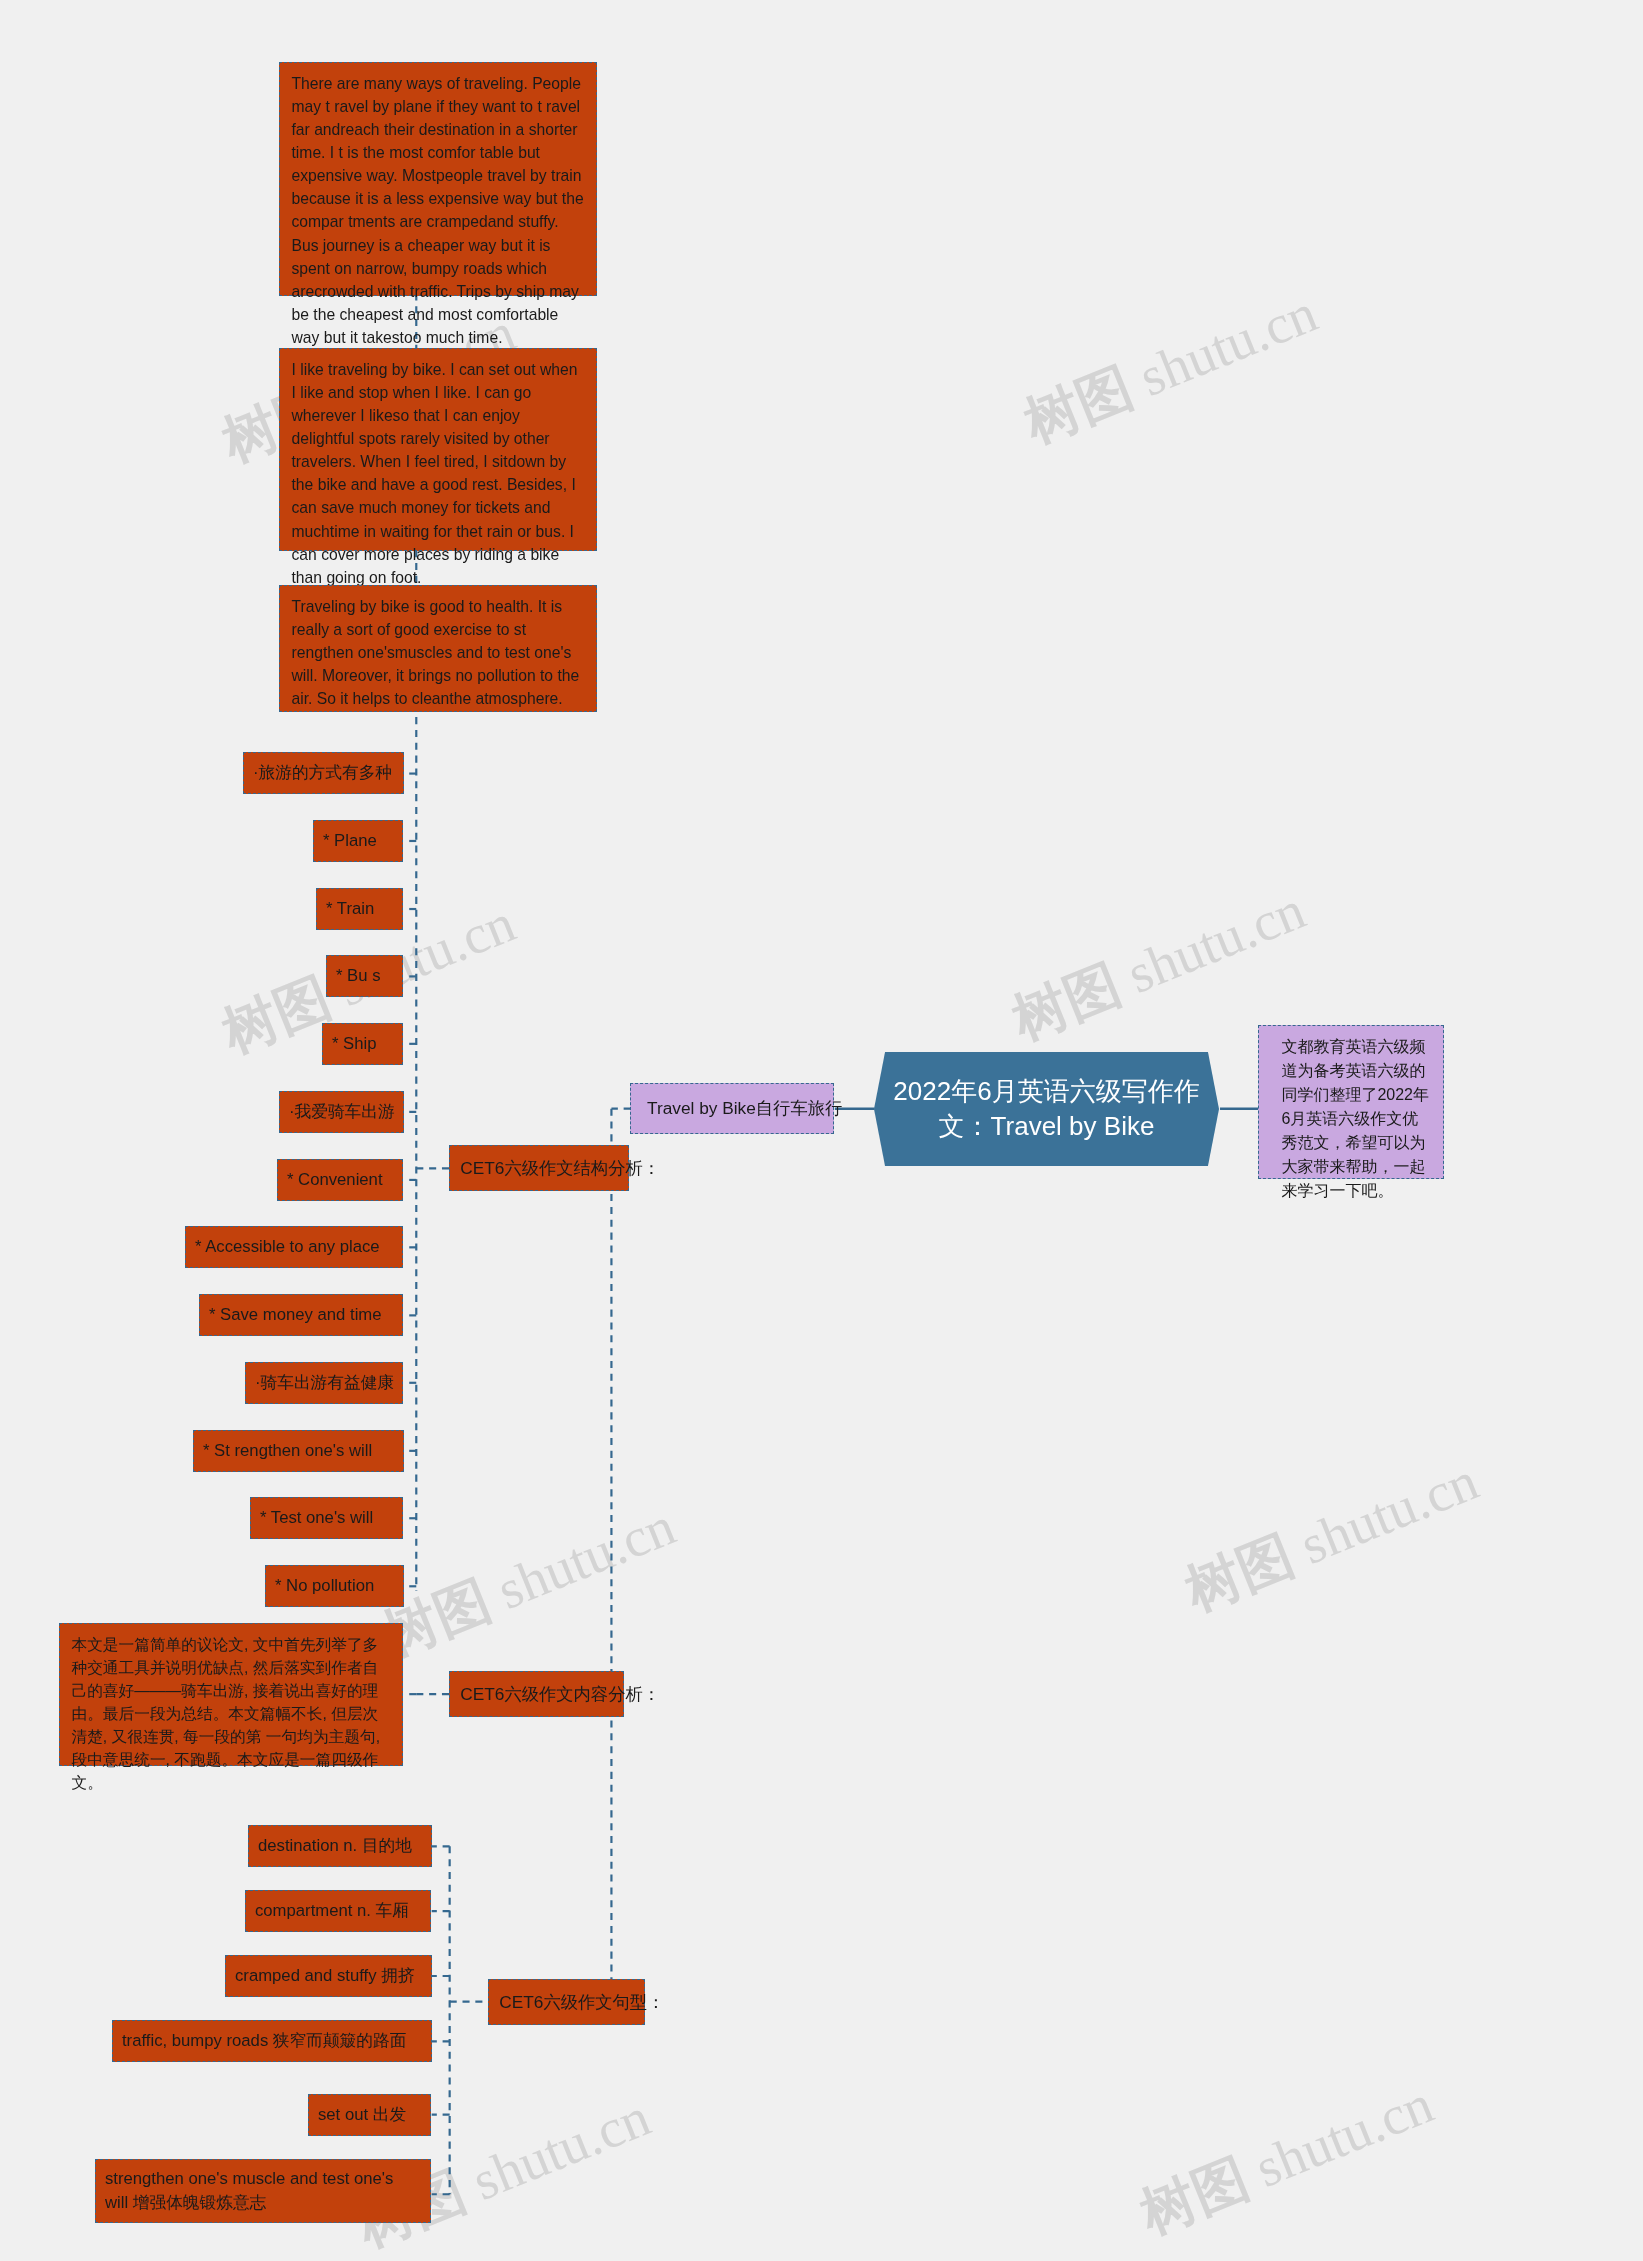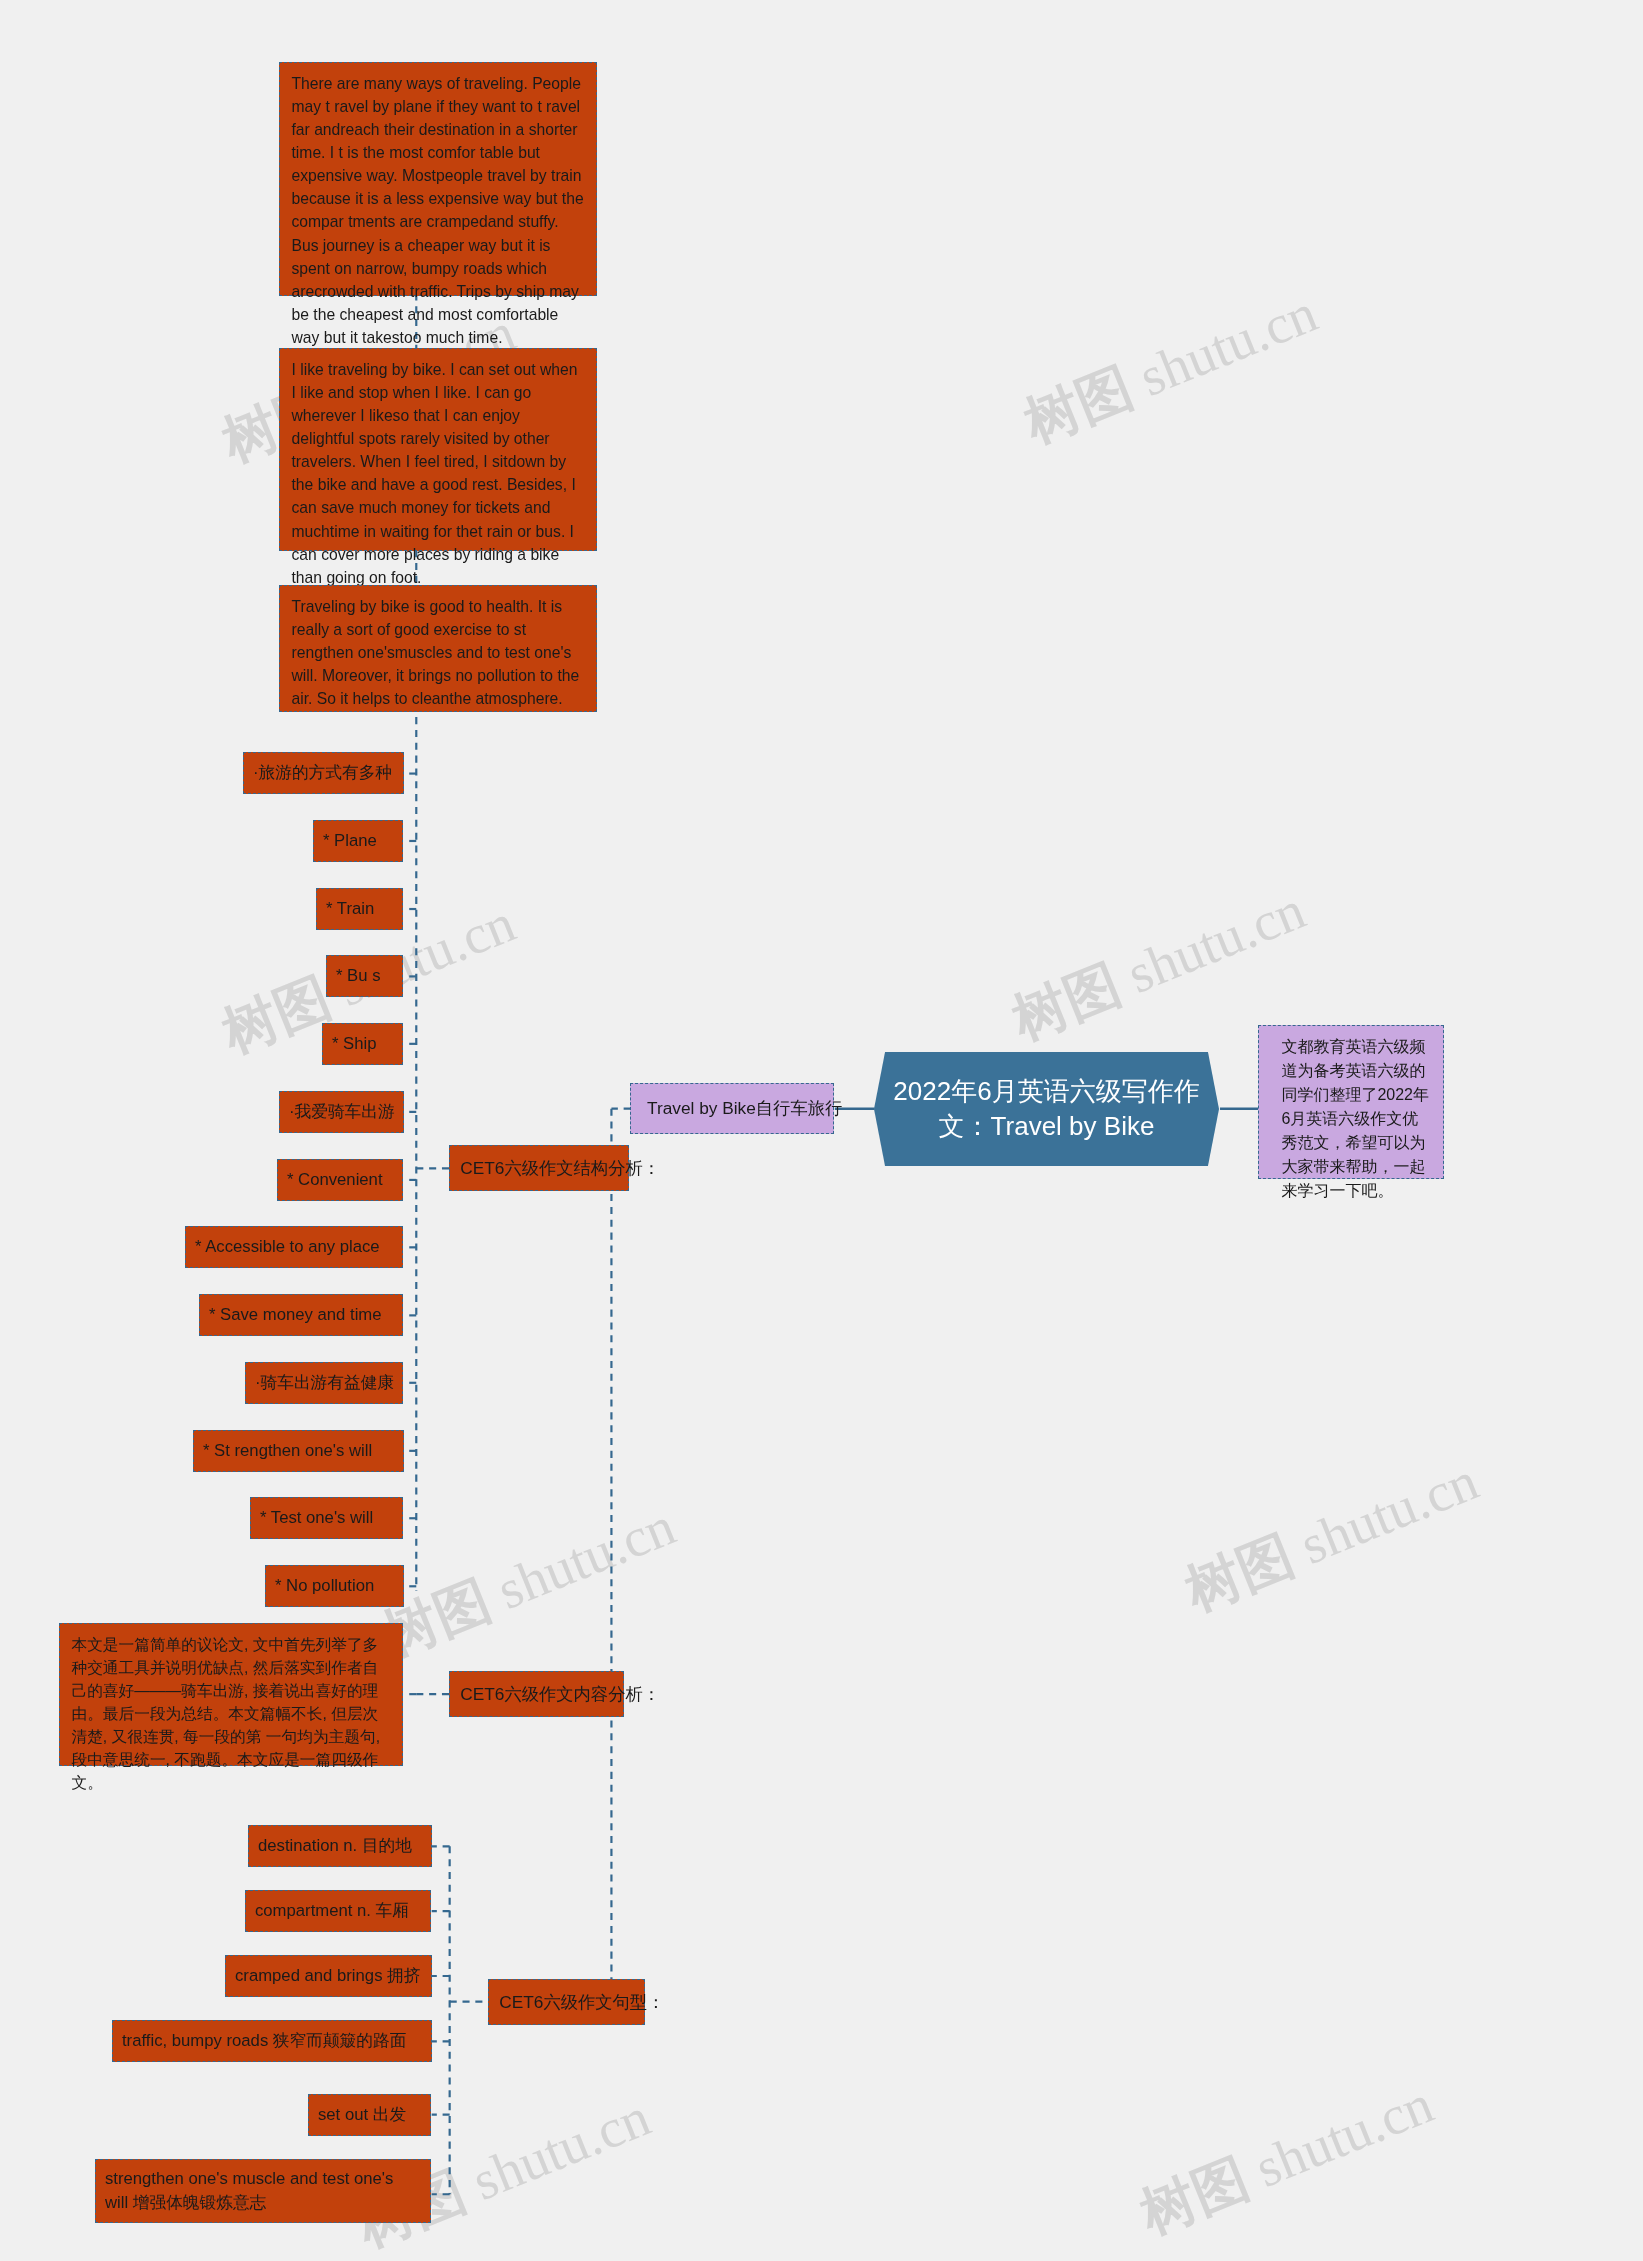--- a/index.html
+++ b/index.html
@@ -251,21 +251,21 @@
 
   <div class="node leaf" style="left:248px;top:1825px;width:184px;height:42px;">
     <span class="txt">destination n. 目的地</span>
   </div>
 
   <div class="node leaf" style="left:245px;top:1890px;width:186px;height:42px;">
     <span class="txt">compartment n. 车厢</span>
   </div>
 
   <div class="node leaf" style="left:225px;top:1955px;width:207px;height:42px;">
-    <span class="txt">cramped and brings 拥挤</span>
+    <span class="txt">cramped and stuffy 拥挤</span>
   </div>
 
   <div class="node leaf" style="left:112px;top:2020px;width:320px;height:42px;">
     <span class="txt">traffic, bumpy roads 狭窄而颠簸的路面</span>
   </div>
 
   <div class="node leaf" style="left:308px;top:2094px;width:123px;height:42px;">
     <span class="txt">set out 出发</span>
   </div>
 

